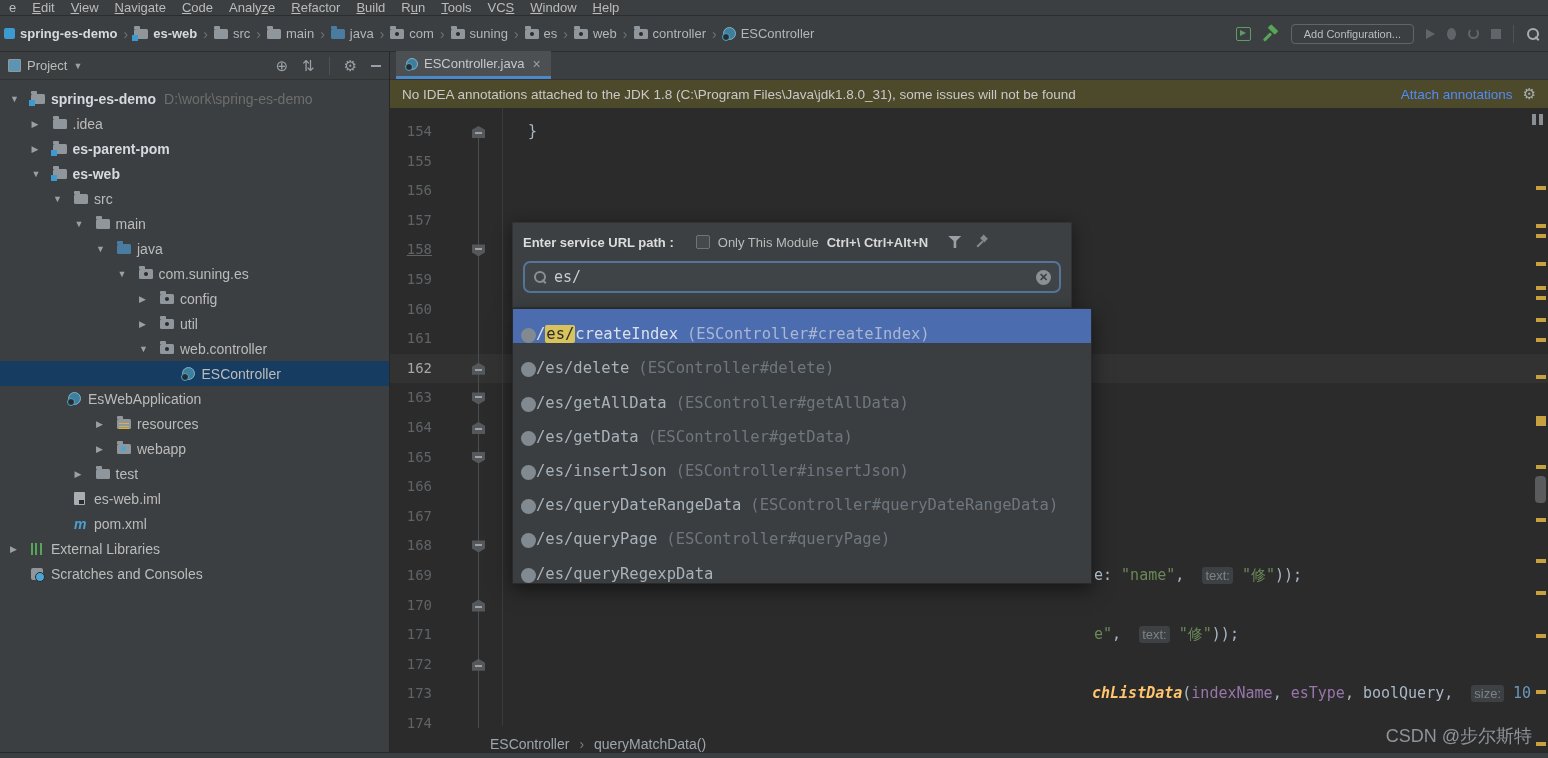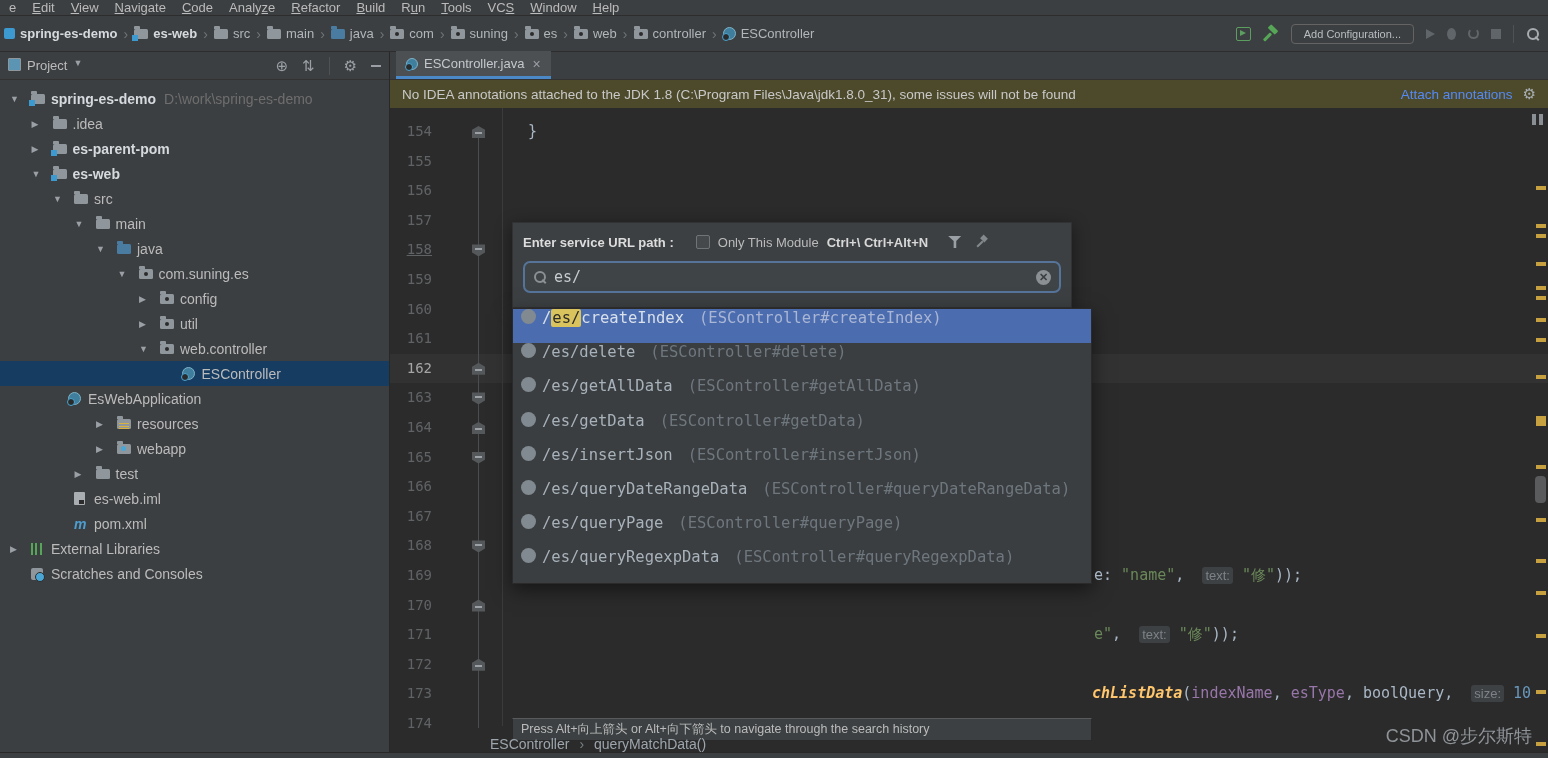--- a/index.html
+++ b/index.html
@@ -60,21 +60,21 @@
   .loupe{position:relative;width:14px;height:14px;}
   .loupe::before{content:"";position:absolute;left:1px;top:1px;width:8px;height:8px;border:2px solid #a7adb1;border-radius:50%;}
   .loupe::after{content:"";position:absolute;left:10px;top:9px;width:2px;height:5px;background:#a7adb1;transform:rotate(-45deg);}
   .loupe.dim::before{border-color:#8a9094;}
   .loupe.dim::after{background:#8a9094;}
   
   .main{display:flex;height:700px;}
   .ppanel{width:390px;background:#3c3f41;border-right:1px solid #282828;display:flex;flex-direction:column;}
   .ppanel-header{height:28px;display:flex;align-items:center;font-size:13px;color:#bbbbbb;
            padding:0 8px;border-bottom:1px solid #323232;}
-  .ppanel-title{display:flex;align-items:flex-start;gap:6px;flex:1;}
+  .ppanel-title{display:flex;align-items:center;gap:6px;flex:1;}
   .pp-ic{width:13px;height:13px;border:1.5px solid #8f979c;background:#5c94b4;border-radius:1px;}
   .hdr-icons{display:flex;align-items:center;gap:14px;color:#9aa0a6;font-size:15px;}
   .hdr-minus{width:10px;height:2px;background:#9aa0a6;}
   .tree{flex:1;position:relative;padding-top:6px;overflow:hidden;font-size:14px;}
   .trow{height:25px;display:flex;align-items:center;white-space:nowrap;color:#bbbbbb;}
   .trow.sel{background:#163c61;}
   .trow .arrow{width:21px;flex:none;color:#9aa0a6;font-size:9px;text-align:left;}
   .trow .ticon{width:20px;flex:none;display:flex;align-items:center;}
   .trow .tlabel{margin-left:0;}
   .trow .tlabel.bold{font-weight:bold;color:#d6dade;}
@@ -127,21 +127,21 @@
           transform:rotate(45deg);}
   .pin::after{content:"";position:absolute;left:4px;top:5px;width:2px;height:8px;background:#84898d;
           transform:rotate(45deg);}
   .searchfield{margin:0 10px;height:32px;background:#3f4446;border:2px solid #56749a;border-radius:7px;
           display:flex;align-items:center;padding:0 8px;gap:7px;}
   .searchtext{flex:1;color:#c7ccd1;font-size:15px;font-family:"DejaVu Sans Mono",monospace;}
   .clear-x{width:15px;height:15px;border-radius:50%;background:#8a9094;color:#3c3f41;font-size:11px;
           line-height:15px;text-align:center;font-weight:bold;}
   .popup-list{position:absolute;left:122px;top:200px;width:580px;background:#3b3e41;
           border:1px solid #2a2a2a;box-shadow:0 6px 18px rgba(0,0,0,.5);}
-  .pitem{height:34.2px;display:flex;align-items:flex-start;padding:0 8px;gap:6px;white-space:nowrap;
+  .pitem{height:34.2px;display:flex;align-items:flex-end;padding:0 8px;gap:0;white-space:nowrap;
           font-family:"DejaVu Sans Mono",monospace;font-size:15.5px;}
   .pitem .bullet{width:15px;height:15px;border-radius:50%;background:#808a90;flex:none;}
   .pitem .path{color:#a8b2ba;}
   .pitem .detail{color:#6e777e;margin-left:9px;}
   .pitem.sel{background:#4c6cb0;}
   .pitem.sel .path{color:#d8e0ea;}
   .pitem.sel .detail{color:#a9b6d4;}
   .pitem .hl{background:#d9c35c;color:#2b2b2b;border-radius:2px;padding:0 1px;}
   .popup-footer{position:absolute;left:122px;top:610px;width:580px;height:23px;background:#3c4042;
           border:1px solid #2a2a2a;border-top:1px solid #5a5a5a;display:flex;align-items:center;
@@ -473,26 +473,22 @@
               <span class="detail">(ESController#queryDateRangeData)</span>
             </div>
             <div class="pitem">
               <span class="bullet"></span>
               <span class="path">/es/queryPage</span>
               <span class="detail">(ESController#queryPage)</span>
             </div>
             <div class="pitem">
               <span class="bullet"></span>
               <span class="path">/es/queryRegexpData</span>
-              <span class="detail">(ESController#queryRegexpData)</span>
-            </div>
-          </div>
-        <div class="popup-footer">
-          <span>Press Alt+向上箭头 or Alt+向下箭头 to navigate through the search history</span>
-        </div>
+            </div>
+          </div>
 
         <div class="pause-bars">
             <i></i>
             <i></i>
           </div>
         <div class="sb-thumb" style="top:368px"></div>
 
         <div class="bottom-crumb">
           <span>ESController</span>
           <span class="sep">›</span>

